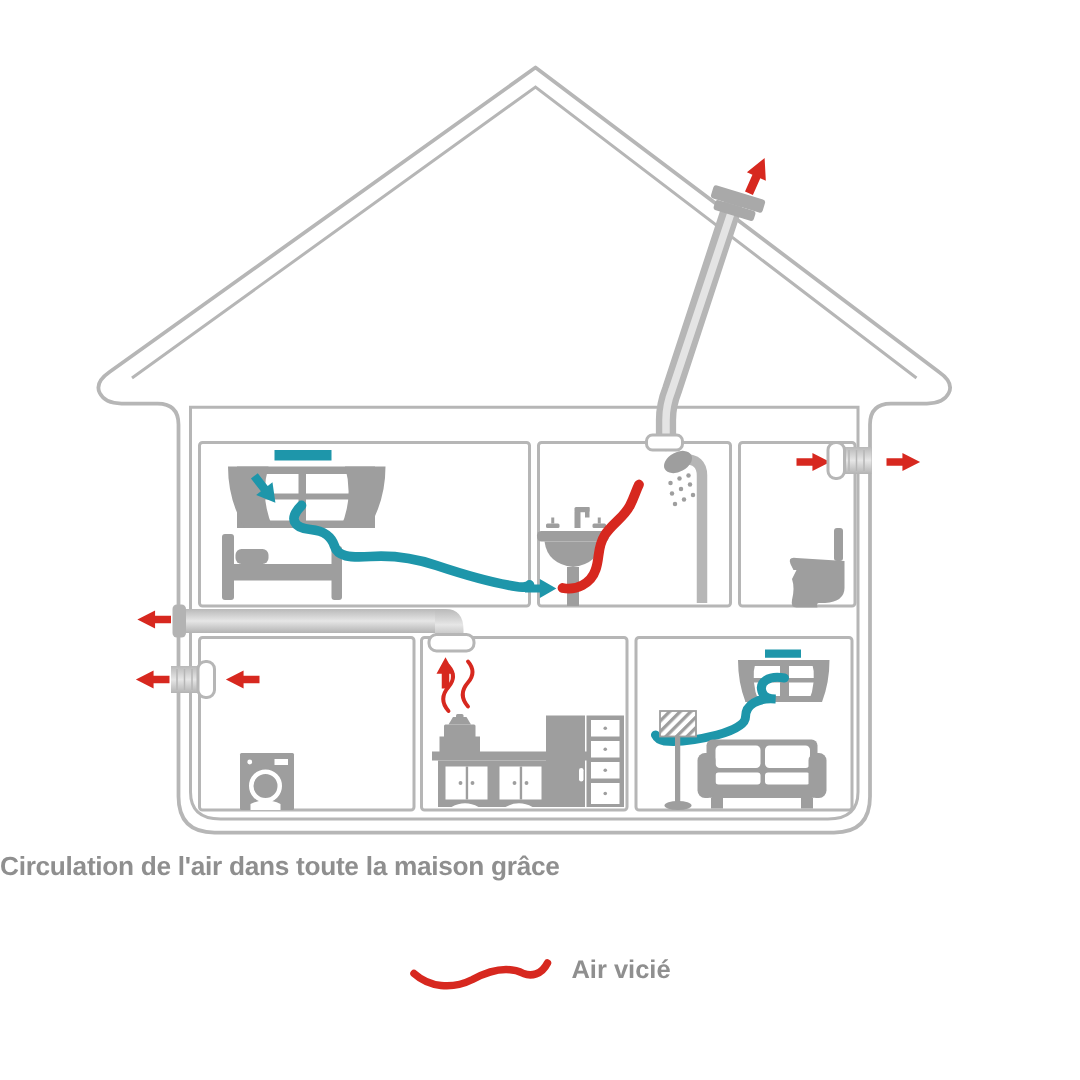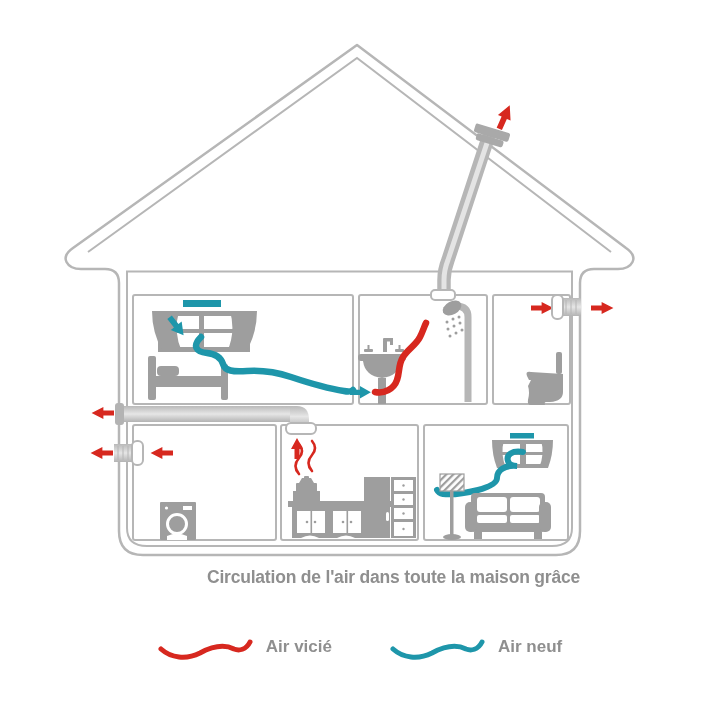--- a/index.html
+++ b/index.html
@@ -13,21 +13,21 @@
   .room{fill:#fff;stroke:var(--outline,#b6b6b6);stroke-width:2;}
   .furn{fill:var(--furniture,#9e9e9e);}
   .white{fill:#fff;}
   .fresh-stroke{stroke:var(--fresh_teal,#1e96aa);fill:none;stroke-linecap:round;}
   .exhaust-stroke{stroke:var(--exhaust_red,#d7281f);fill:none;stroke-linecap:round;}
   .fresh-fill{fill:var(--fresh_teal,#1e96aa);}
   .exhaust-fill{fill:var(--exhaust_red,#d7281f);}
   .duct-hl{stroke:#e4e4e4;fill:none;stroke-linecap:round;}
   .vent-cap{fill:#fff;stroke:var(--outline,#b6b6b6);stroke-width:2;}
 
-  .caption{position:absolute;left:0;top:566px;width:580px;text-align:right;
+  .caption{position:absolute;left:0;top:566px;width:580px;text-align:left;
            color:var(--text_gray,#8f8f8f);font-size:17.5px;font-weight:bold;
            line-height:1.32;letter-spacing:-0.2px;}
   .legend{position:absolute;left:0;top:634px;width:720px;display:flex;
           justify-content:center;align-items:flex-end;gap:58px;}
   .legend-item{display:flex;align-items:center;gap:13px;
                color:var(--text_gray,#8f8f8f);font-weight:bold;font-size:17px;}
 </style>
 </head>
 <body>
 
@@ -250,21 +250,15 @@
     <div>Circulation de l'air dans toute la maison grâce</div>
   </div>
 
   <div class="legend">
     <div class="legend-item">
       <svg width="95" height="26" viewBox="0 0 95 26">
         <path d="M3 15 C13 24 28 26 42 19 C55 12 66 10 76 15 C81 17 88 16 92 8" fill="none" stroke-width="5" stroke-linecap="round" stroke="#d7281f"></path>
       </svg>
       <span>Air vicié</span>
     </div>
-    <div class="legend-item">
-      <svg width="95" height="26" viewBox="0 0 95 26">
-        <path d="M3 15 C13 24 28 26 42 19 C55 12 66 10 76 15 C81 17 88 16 92 8" fill="none" stroke-width="5" stroke-linecap="round" stroke="#1e96aa"></path>
-      </svg>
-      <span>Air neuf</span>
-    </div>
   </div>
 
 </div>
 
 </body></html>

